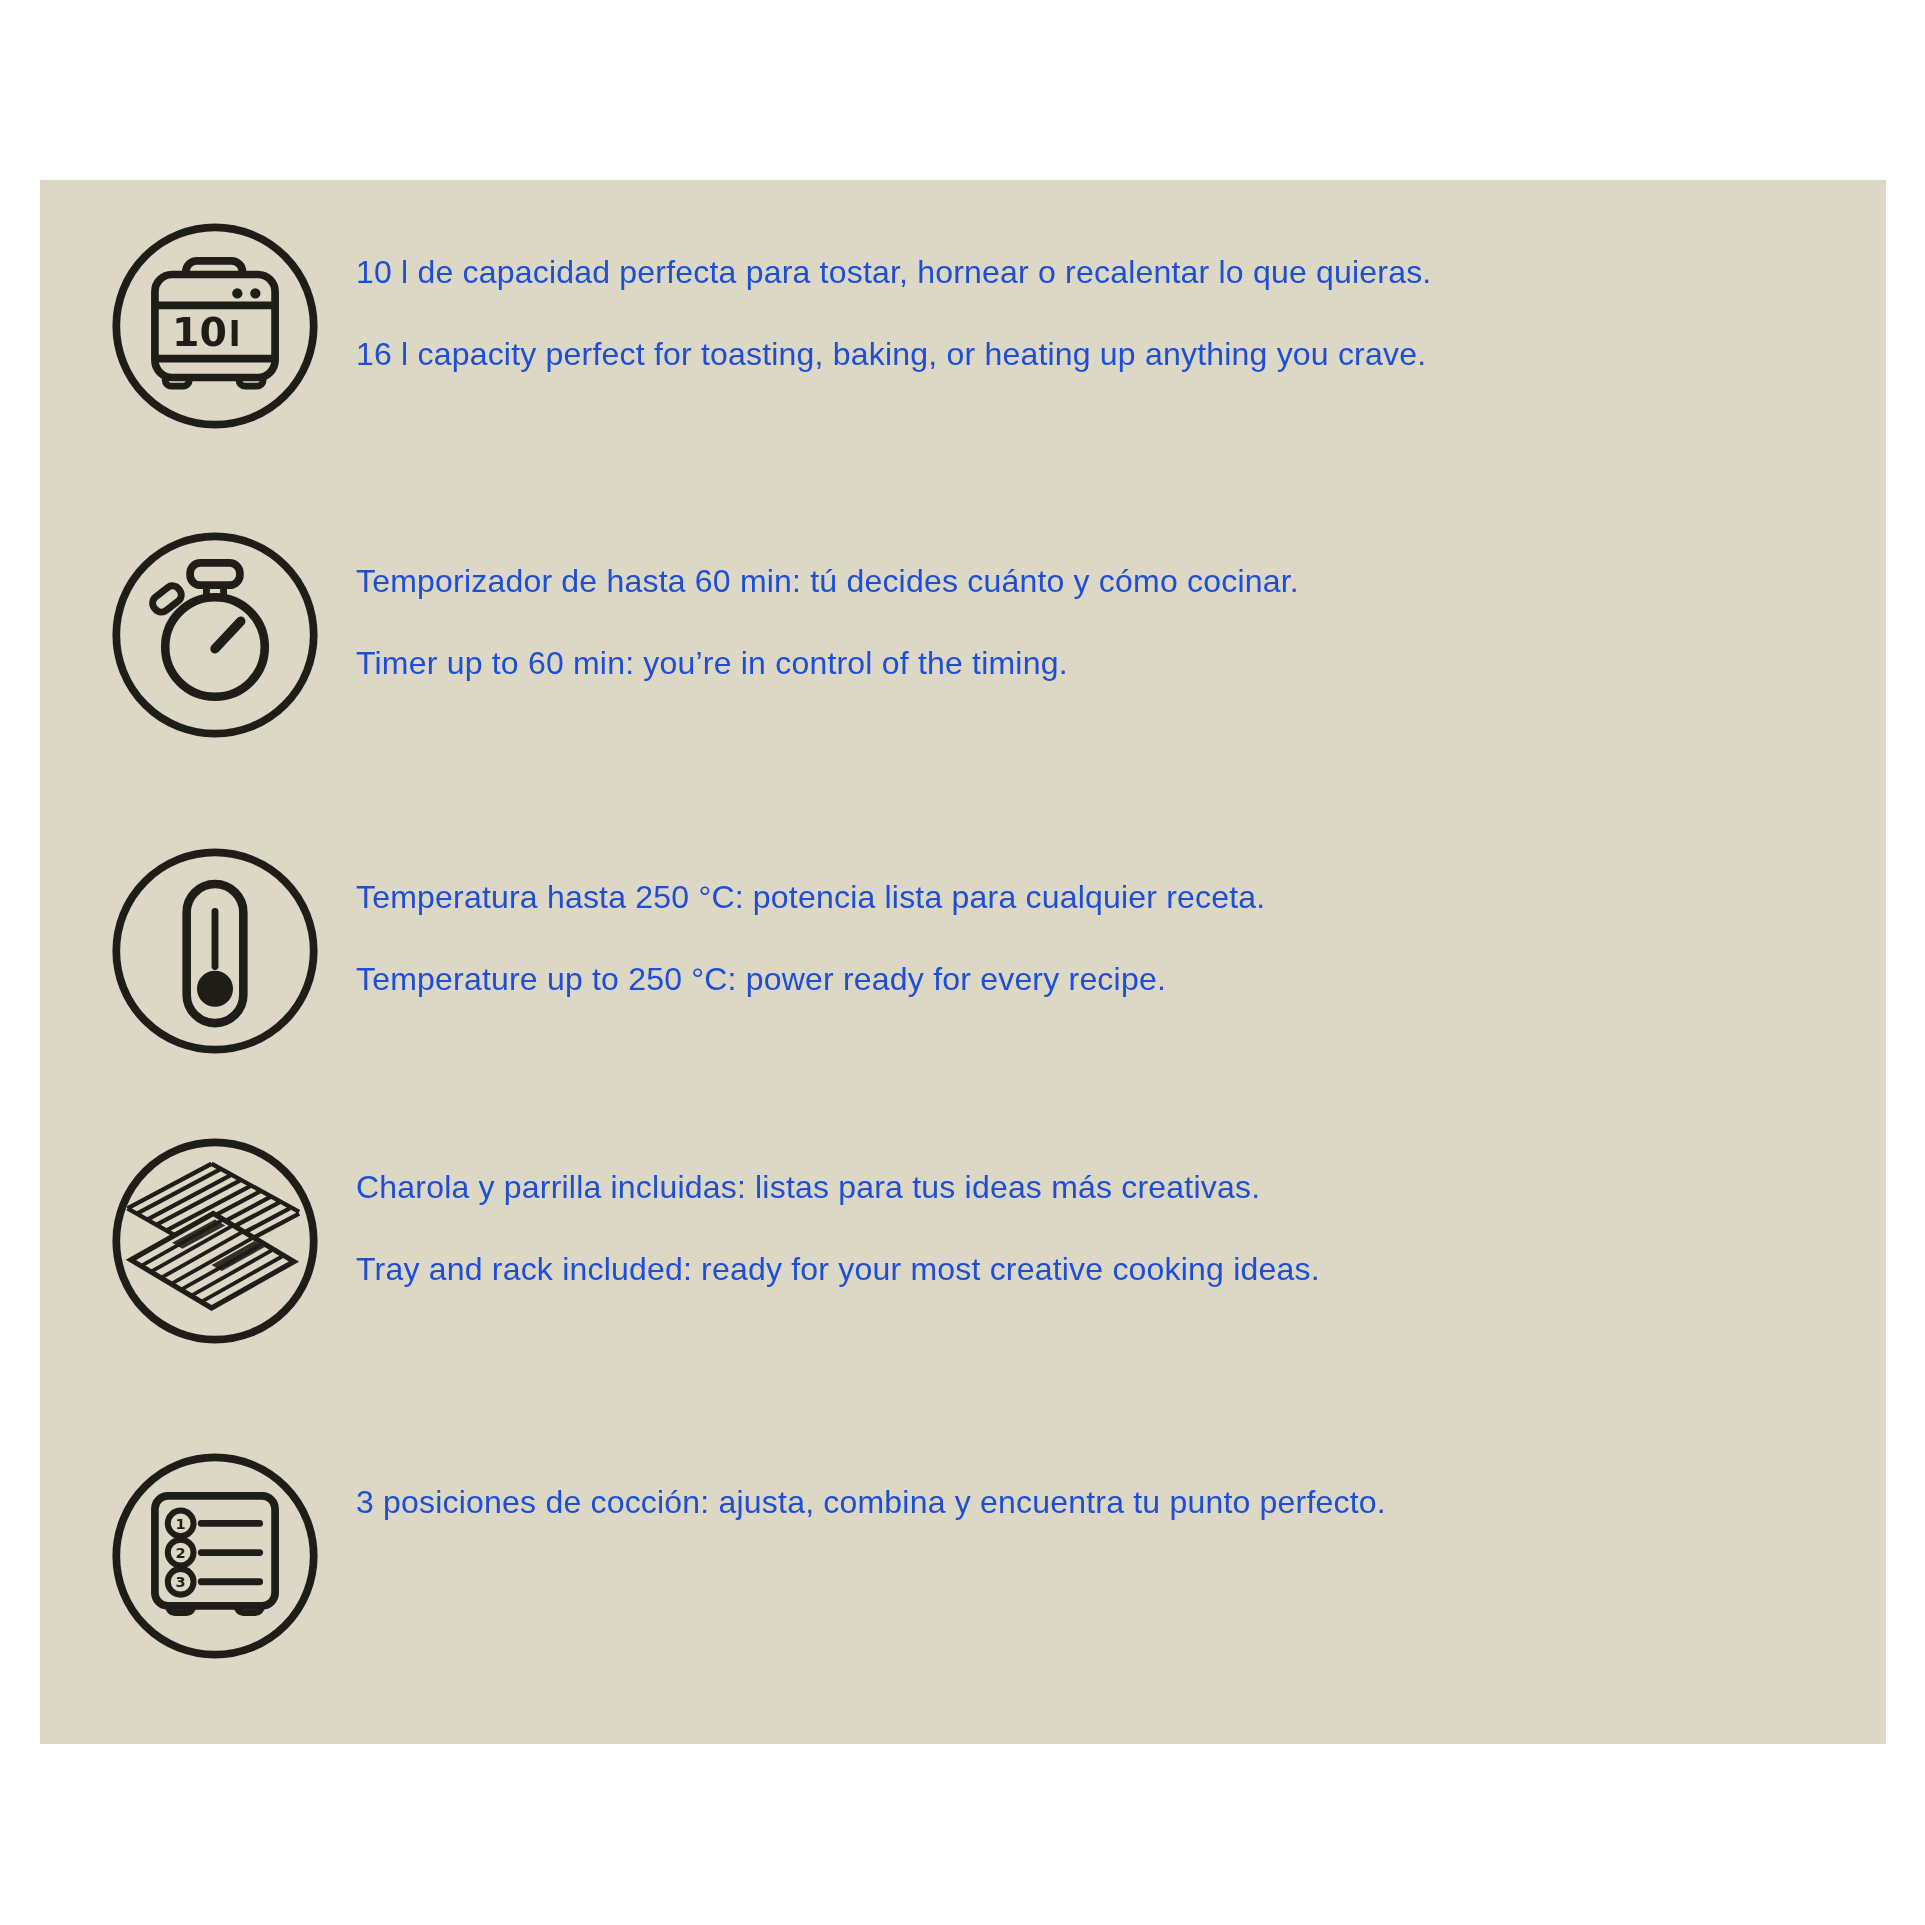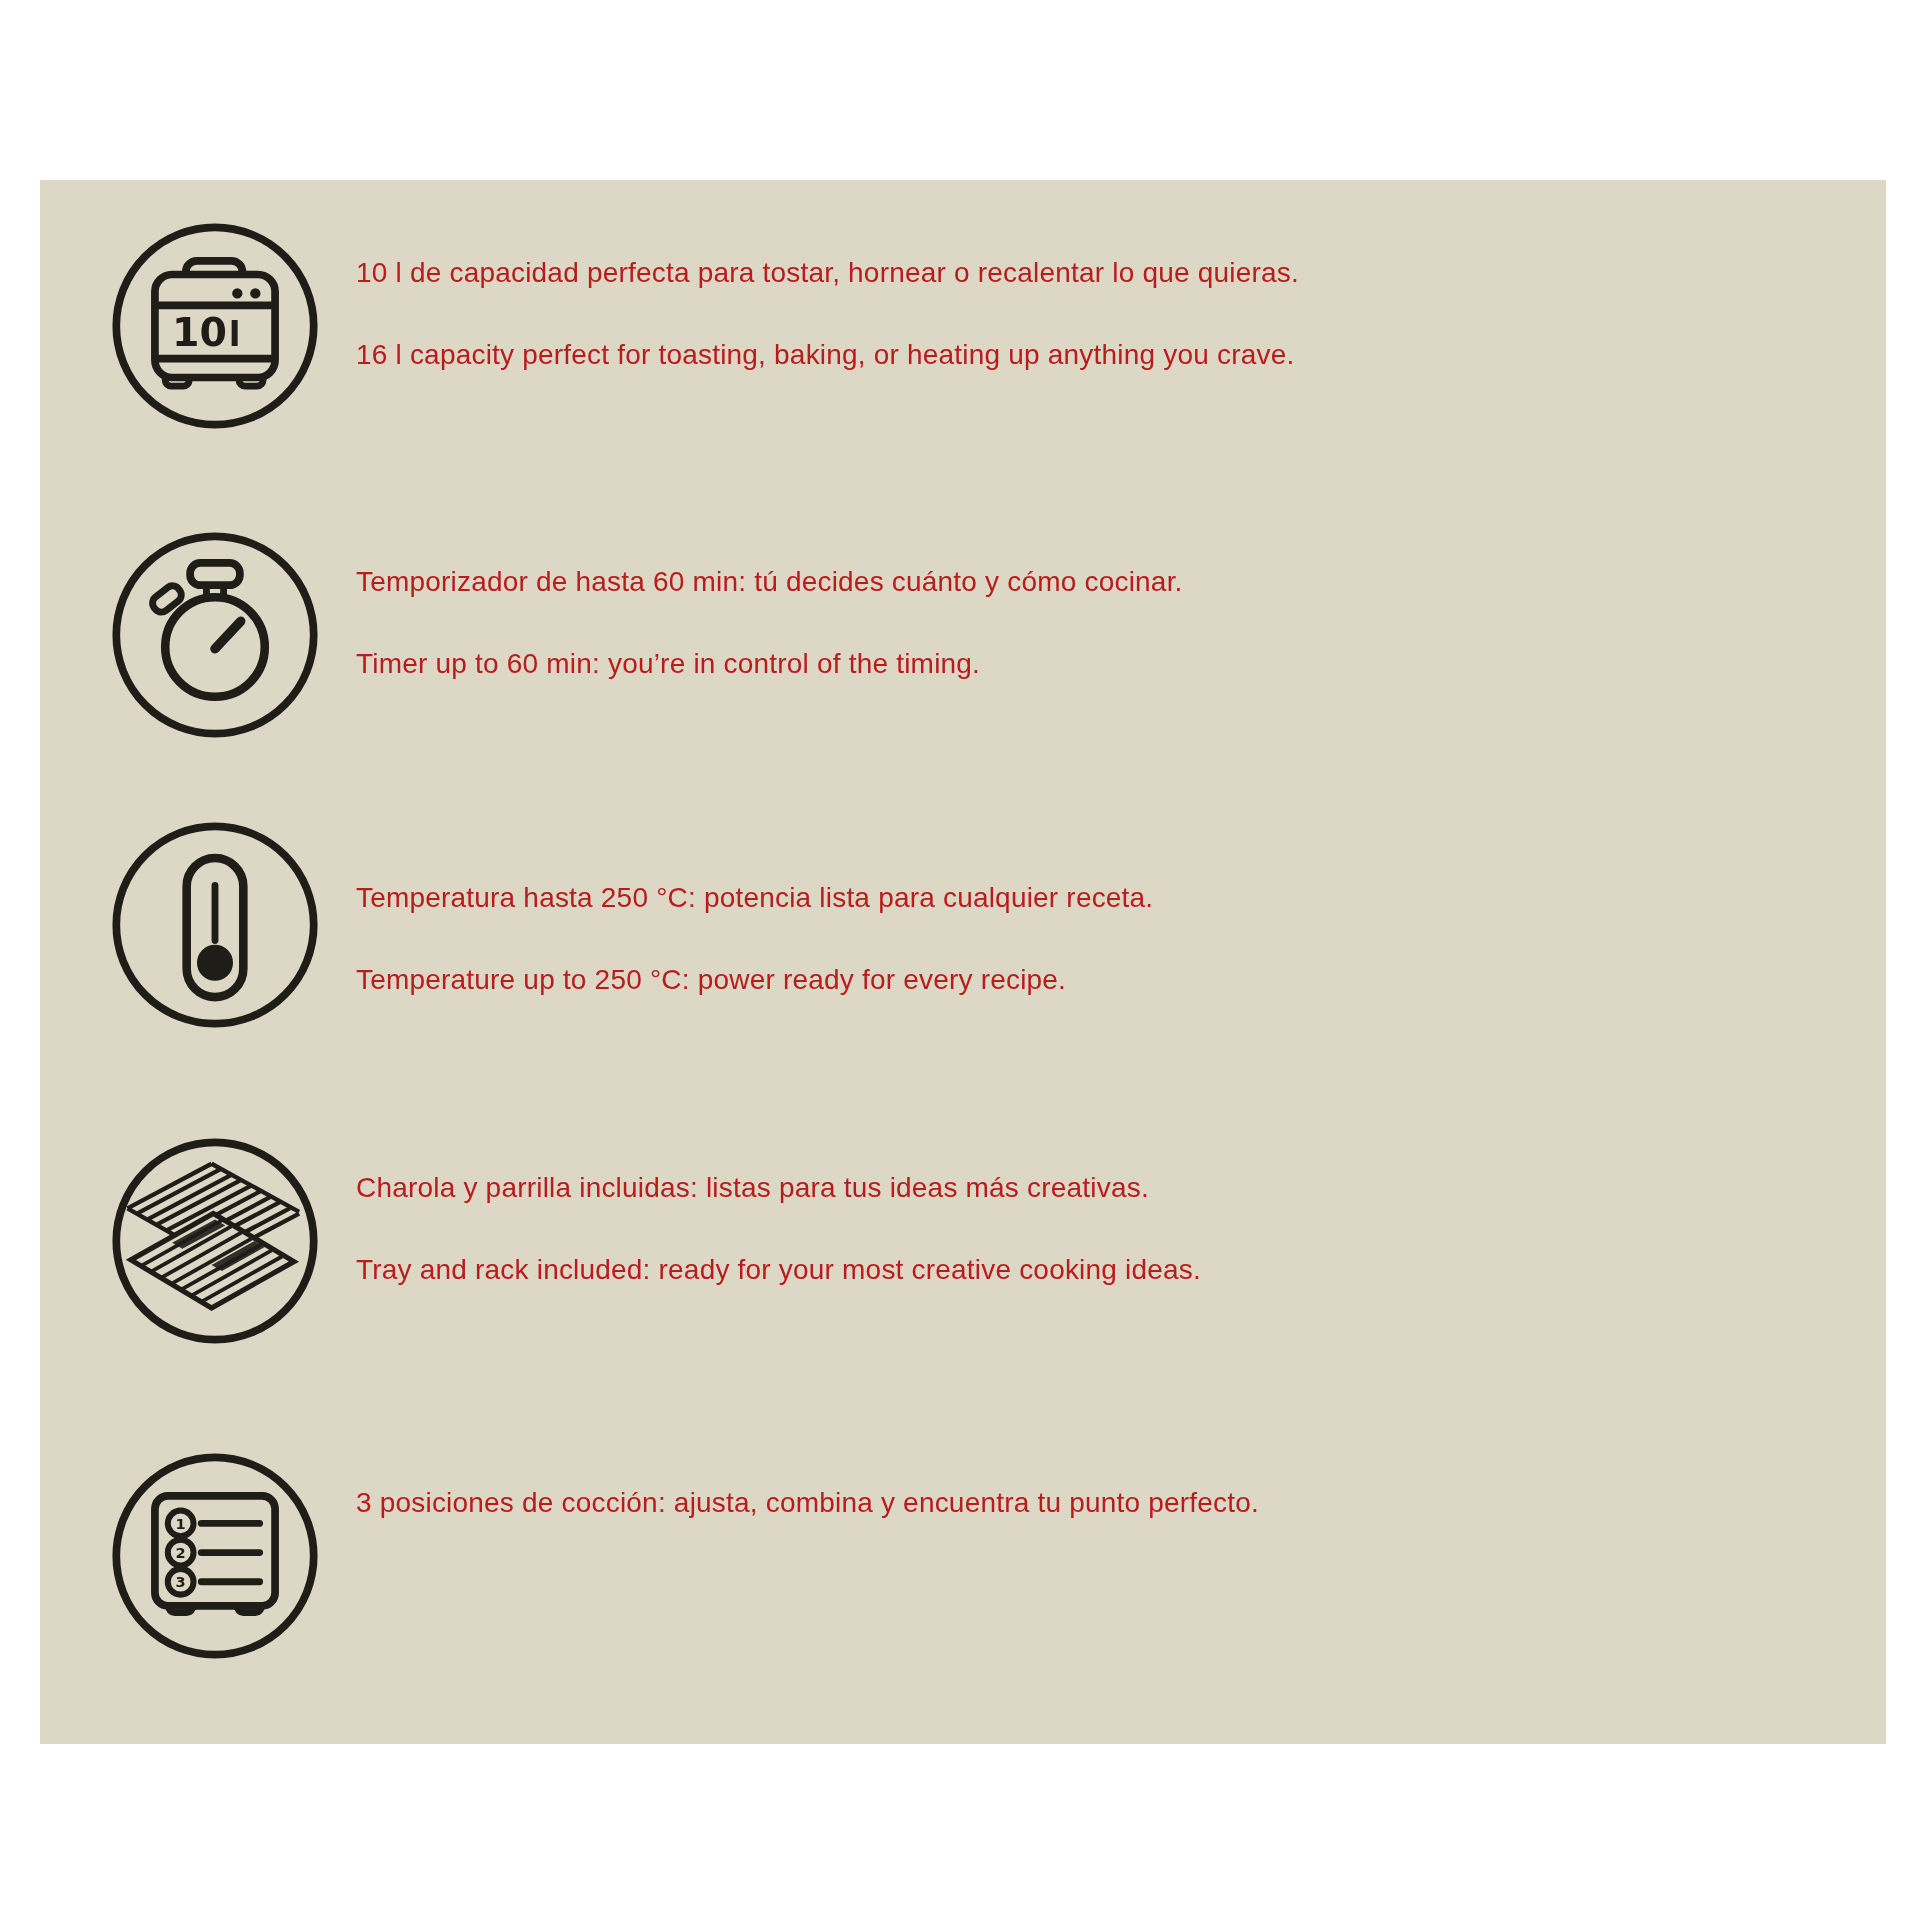--- a/index.html
+++ b/index.html
@@ -10,27 +10,27 @@
   .panel{
     position:absolute;left:40px;top:180px;width:1846px;height:1564px;
     background:#ddd7c6;overflow:hidden;
   }
   .feature{
     position:absolute;left:72px;display:flex;align-items:flex-start;gap:38px;
   }
   .feature .icon{flex:0 0 206px;width:206px;height:206px;display:block;}
   .texts{padding-top:26.5px;}
   .texts p{
-    margin:0;font-size:28px;line-height:45px;color:#b91c1c;
+    margin:0;font-size:32px;line-height:45px;color:#1d4ed8;
     letter-spacing:0.2px;white-space:nowrap;
   }
   .texts p + p{margin-top:37px;}
   .f1{top:43px;}
   .f2{top:352px;}
-  .f3{top:642px;align-items:center;}
+  .f3{top:668px;}
   .f4{top:958px;}
   .f5{top:1273px;}
   svg text{font-family:"DejaVu Sans","Liberation Sans",sans-serif;font-weight:bold;fill:#1e1d18;}
 </style>
 </head>
 <body>
 
 <div class="panel">
 
   <div class="feature f1">

